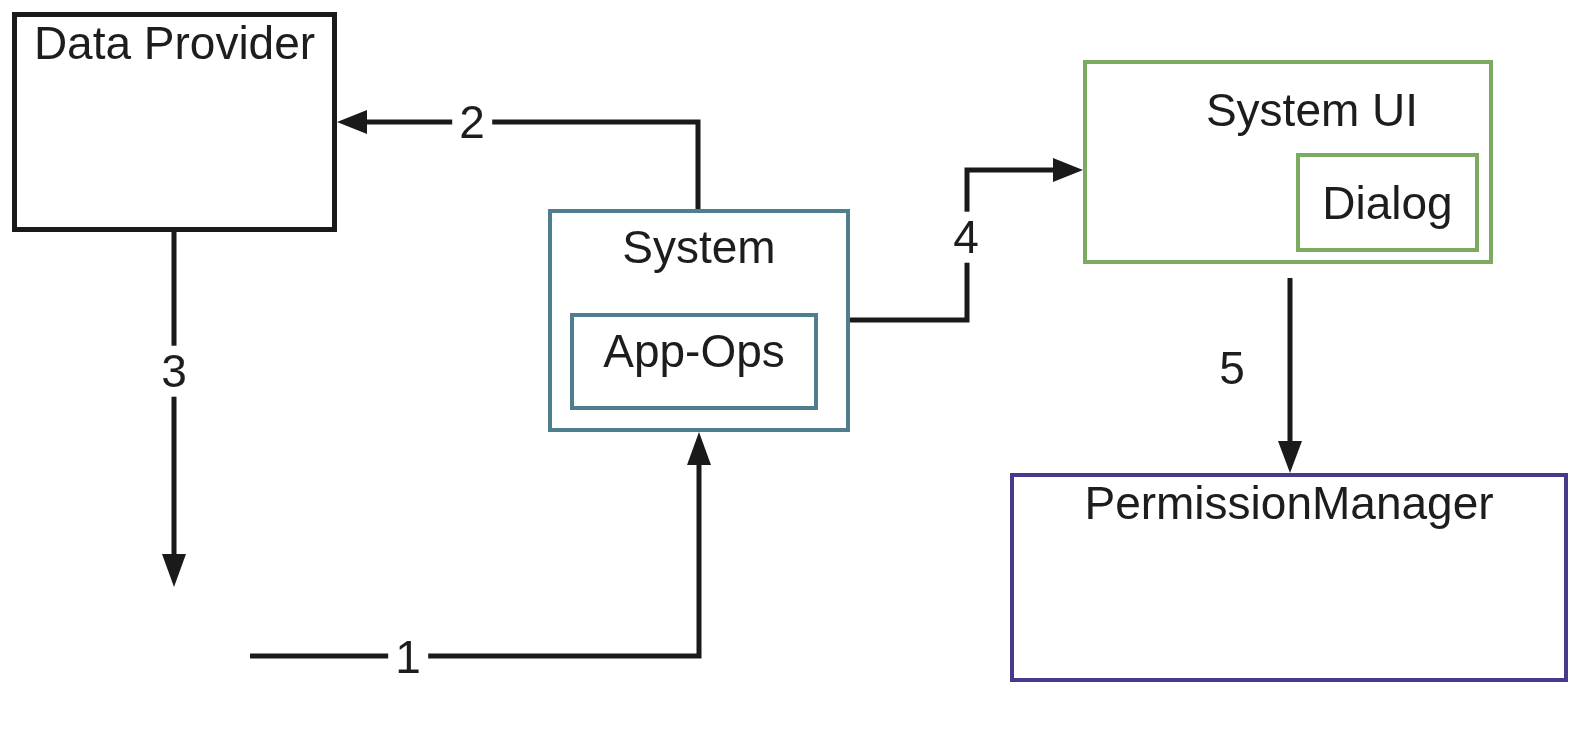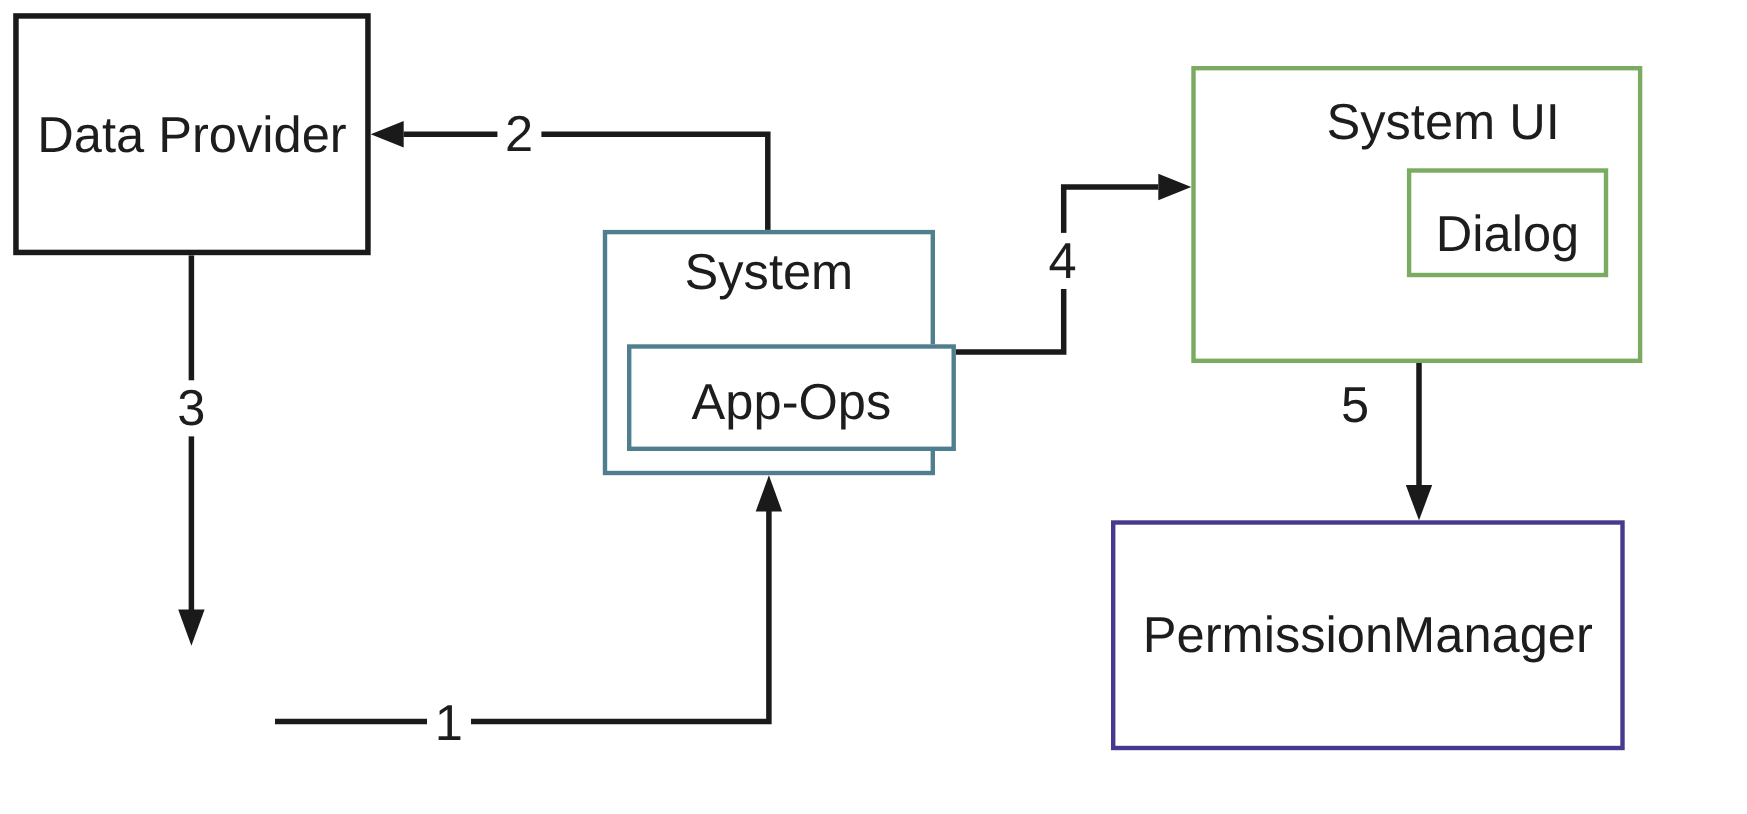--- a/index.html
+++ b/index.html
@@ -31,56 +31,56 @@
   }
   .edges-svg polygon {
     fill: #1a1a1a;
     stroke: none;
   }
   .node {
     position: absolute;
     background: #ffffff;
     box-sizing: border-box;
     display: flex;
-    align-items: center;
+    align-items: flex-start;
     justify-content: center;
     font-size: 46px;
     line-height: 1.15;
   }
   .node--top-label {
     align-items: flex-start;
   }
   .node-label {
     white-space: nowrap;
   }
   .node--data-provider {
     left: 12px; top: 12px; width: 325px; height: 220px;
     border: 5px solid #1a1a1a;
   }
   .node--system {
     left: 548px; top: 209px; width: 302px; height: 223px;
     border: 4px solid #4f7f8e;
   }
   .node--system .node-label { margin-top: 8px; }
   .node--app-ops {
-    left: 18px; top: 100px; width: 299px; height: 97px;
+    left: 18px; top: 100px; width: 248px; height: 97px;
     border: 4px solid #4f7f8e;
   }
   .node--system-ui {
-    left: 1083px; top: 60px; width: 410px; height: 270px;
+    left: 1083px; top: 60px; width: 410px; height: 204px;
     border: 4px solid #7aab60;
     padding-left: 48px;
   }
   .node--system-ui .node-label { margin-top: 20px; }
   .node--dialog {
-    left: 192px; top: 89px; width: 183px; height: 99px;
+    left: 209px; top: 89px; width: 183px; height: 99px;
     border: 4px solid #7aab60;
   }
   .node--permission-manager {
-    left: 1010px; top: 473px; width: 467px; height: 209px;
+    left: 1010px; top: 473px; width: 558px; height: 209px;
     border: 4px solid #453a8e;
   }
   .node--app {
     left: 102px; top: 587px; width: 148px; height: 135px;
     border: 4px solid #e06e6e;
   }
   .edge-label {
     position: absolute;
     transform: translate(-50%, -50%);
     background: #ffffff;

